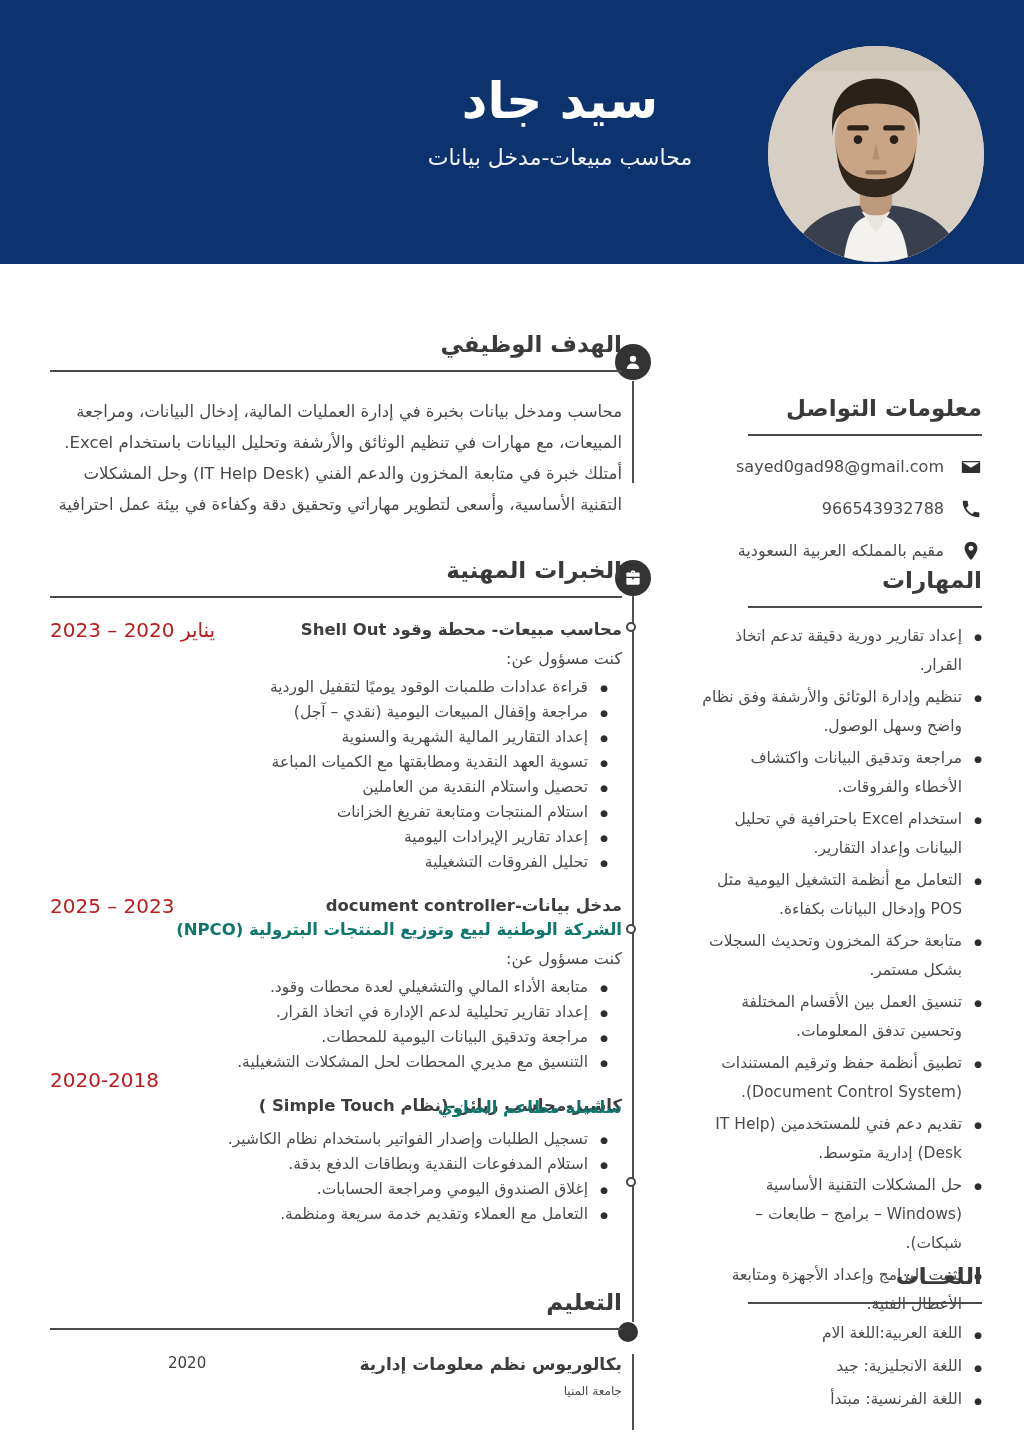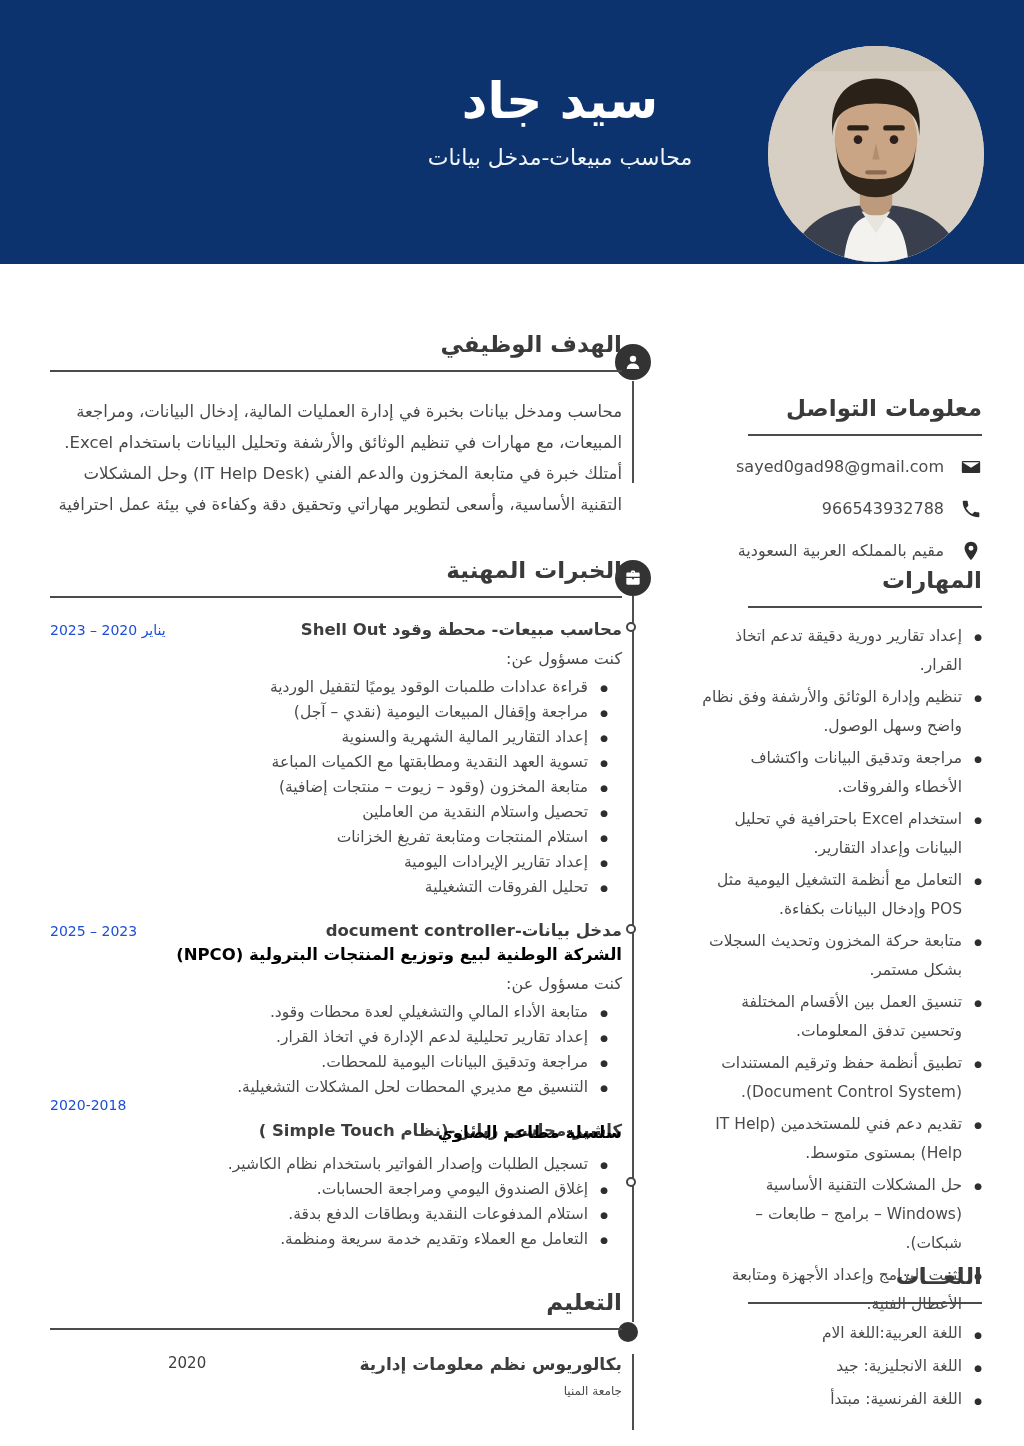--- a/index.html
+++ b/index.html
@@ -29,22 +29,22 @@
   
   .sec-main { position:absolute; left:50px; width:572px; direction:rtl; text-align:right; color:#474747; }
   .sec-objective { top:330px; }
   .sec-experience { top:556px; }
   .sec-education { top:1288px; }
   .objective-text { margin-top:24px; font-size:16.5px; line-height:31px; color:#484848; }
 
   .job { margin-top:20px; position:relative; }
   .job-head { display:flex; justify-content:space-between; align-items:flex-start; }
   .job-title { font-size:16.5px; font-weight:bold; color:#3d3d3d; line-height:24px; }
-  .job-company { font-size:16.5px; font-weight:bold; color:#000000; line-height:24px; }
-  .job-date { font-size:14px; color:#1d4ed8; white-space:nowrap; line-height:24px; }
+  .job-company { font-size:16.5px; font-weight:bold; color:#0f766e; line-height:24px; }
+  .job-date { font-size:20px; color:#b91c1c; white-space:nowrap; line-height:24px; }
   .job-date.raised { position:relative; top:-26px; }
   .job-intro { font-size:16px; margin-top:7px; color:#4a4a4a; }
   ul.blist { list-style:none; margin-top:7px; padding-right:14px; }
   ul.blist li { position:relative; padding-right:20px; font-size:15.5px; line-height:24px; margin-bottom:1px; color:#4a4a4a; }
   ul.blist li::before { content:"●"; position:absolute; right:0; top:1px; font-size:9px; color:#2e2e2e; }
 
   .edu-row { display:flex; justify-content:space-between; margin-top:24px; padding-left:118px; }
   .edu-degree { font-size:17px; font-weight:bold; color:#3d3d3d;margin-left:41px; }
   .edu-date { font-size:15px; color:#3d3d3d; }
   .edu-school { font-size:12px; margin-top:10px; color:#4a4a4a; }
@@ -142,21 +142,20 @@
       <div class="job-head">
         <div class="job-title">محاسب مبيعات-  محطة وقود Shell Out</div>
         <div class="job-date">يناير 2020 – 2023</div>
       </div>
       <div class="job-intro">كنت مسؤول عن:</div>
       <ul class="blist">
           <li>قراءة عدادات طلمبات الوقود يوميًا لتقفيل الوردية</li>
           <li>مراجعة وإقفال المبيعات اليومية (نقدي – آجل)</li>
           <li>إعداد التقارير المالية الشهرية والسنوية</li>
           <li>تسوية العهد النقدية ومطابقتها مع الكميات المباعة</li>
-          <li>متابعة المخزون (وقود – زيوت – منتجات إضافية)</li>
           <li>تحصيل واستلام النقدية من العاملين</li>
           <li>استلام المنتجات ومتابعة تفريغ الخزانات</li>
           <li>إعداد تقارير الإيرادات اليومية</li>
           <li>تحليل الفروقات التشغيلية</li>
         </ul>
     </article>
 
     <article class="job">
       <div class="job-head">
         <div class="job-title">مدخل بيانات-document controller</div>
@@ -173,22 +172,22 @@
     </article>
 
     <article class="job">
       <div class="job-head">
         <div class="job-title">كاشير-محاسب زبائن-(نظام Simple Touch )</div>
         <div class="job-date raised" dir="ltr">2020-2018</div>
       </div>
       <div class="job-company" style="margin-top:-22px;">سلسلة مطاعم الصاوي</div>
       <ul class="blist">
           <li>تسجيل الطلبات وإصدار الفواتير باستخدام نظام الكاشير.</li>
+          <li>استلام المدفوعات النقدية وبطاقات الدفع بدقة.</li>
           <li>إغلاق الصندوق اليومي ومراجعة الحسابات.</li>
-          <li>استلام المدفوعات النقدية وبطاقات الدفع بدقة.</li>
           <li>التعامل مع العملاء وتقديم خدمة سريعة ومنظمة.</li>
         </ul>
     </article>
   </section>
 
   <section class="sec-main sec-education">
     <h2 class="sec">التعليم</h2>
     <div class="rule"></div>
     <div class="edu-row">
       <div class="edu-degree">بكالوريوس نظم معلومات إدارية</div>
@@ -231,21 +230,21 @@
     <div class="rule"></div>
     <ul class="slist">
         <li>إعداد تقارير دورية دقيقة تدعم اتخاذ القرار.</li>
         <li>تنظيم وإدارة الوثائق والأرشفة وفق نظام واضح وسهل الوصول.</li>
         <li>مراجعة وتدقيق البيانات واكتشاف الأخطاء والفروقات.</li>
         <li>استخدام Excel باحترافية في تحليل البيانات وإعداد التقارير.</li>
         <li>التعامل مع أنظمة التشغيل اليومية مثل POS وإدخال البيانات بكفاءة.</li>
         <li>متابعة حركة المخزون وتحديث السجلات بشكل مستمر.</li>
         <li>تنسيق العمل بين الأقسام المختلفة وتحسين تدفق المعلومات.</li>
         <li>تطبيق أنظمة حفظ وترقيم المستندات (Document Control System).</li>
-        <li>تقديم دعم فني للمستخدمين (IT Help Help) بمستوى متوسط.</li>
+        <li>تقديم دعم فني للمستخدمين (IT Help Desk) إدارية متوسط.</li>
         <li>حل المشكلات التقنية الأساسية (Windows – برامج – طابعات – شبكات).</li>
         <li>تثبيت البرامج وإعداد الأجهزة ومتابعة الأعطال الفنية.</li>
       </ul>
   </section>
 
   <section class="sec-side sec-languages">
     <h2 class="sec">اللغــات</h2>
     <div class="rule"></div>
     <ul class="llist">
         <li>اللغة العربية:اللغة الام</li>

